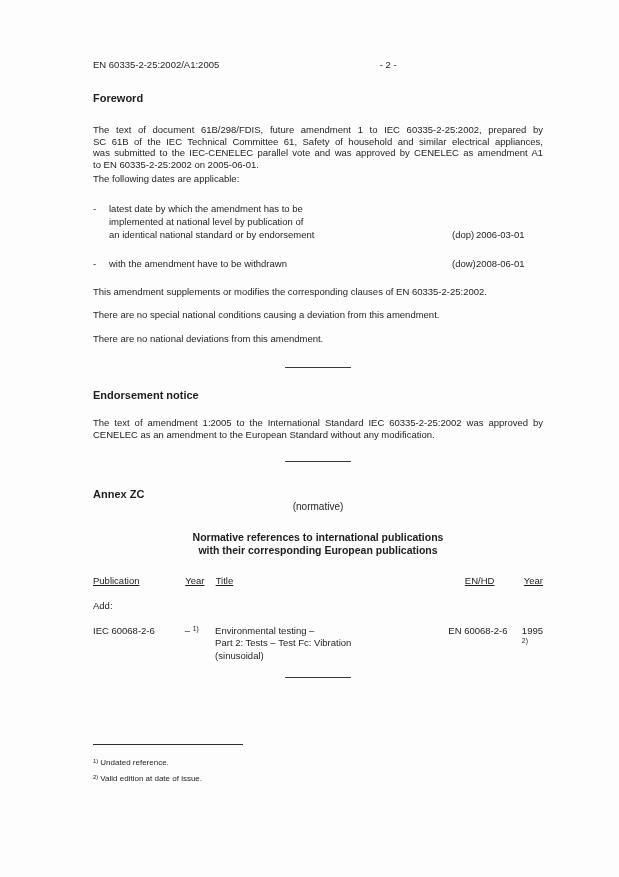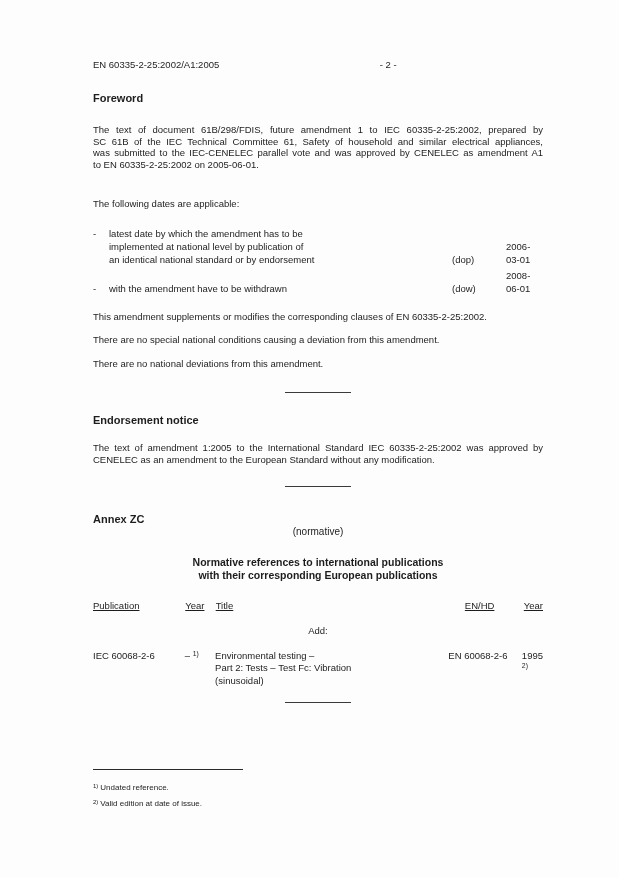--- a/index.html
+++ b/index.html
@@ -34,31 +34,31 @@
   }
   .title-main {
     margin-top: 22px;
     font-size: 11px;
     line-height: 13px;
     font-weight: bold;
   }
   .para { margin-top: 12px; }
   .jline { text-align: justify; text-align-last: justify; }
   .para1 { margin-top: 19px; }
-  .dates-intro { margin-top: 28px; }
+  .dates-intro { margin-top: 3px; }
   .date-item {
     position: relative;
     margin-top: 17px;
     line-height: 13px;
   }
   .date-item.second { margin-top: 16px; }
   .dash { position: absolute; left: 0; top: 0; }
   .date-lines { margin-left: 16px; }
   .dop-label { position: absolute; left: 359px; bottom: 0; }
-  .dop-date { position: absolute; left: 413px; bottom: 0; }
+  .dop-date { position: absolute; left: 383px; bottom: 0; }
   .para2 { margin-top: 16px; }
   .sep {
     width: 66px;
     border: 0;
     border-top: 1px solid #3a3a3a;
     margin: 23px auto 0 auto;
   }
   .sep2 { margin-top: 21px; }
   .sep3 { margin-top: 15px; }
   .title-endorsement { margin-top: 21px; }
@@ -80,21 +80,21 @@
     display: flex;
     margin-top: 18px;
     line-height: 12px;
   }
   .ref-table-header span { text-decoration: underline; }
   .col-pub  { width: 94px; }
   .col-year { width: 31px; }
   .col-title{ width: 224px; }
   .col-enhd { width: 90px; text-align: center; }
   .col-year2{ flex: 1; }
-  .add-label { margin-top: 13px; text-align: center; }
+  .add-label { margin-top: 13px; }
   .ref-row {
     display: flex;
     margin-top: 13px;
     line-height: 12.5px;
     align-items: flex-start;
   }
   sup {
     font-size: 6.8px;
     line-height: 0;
     position: relative;

